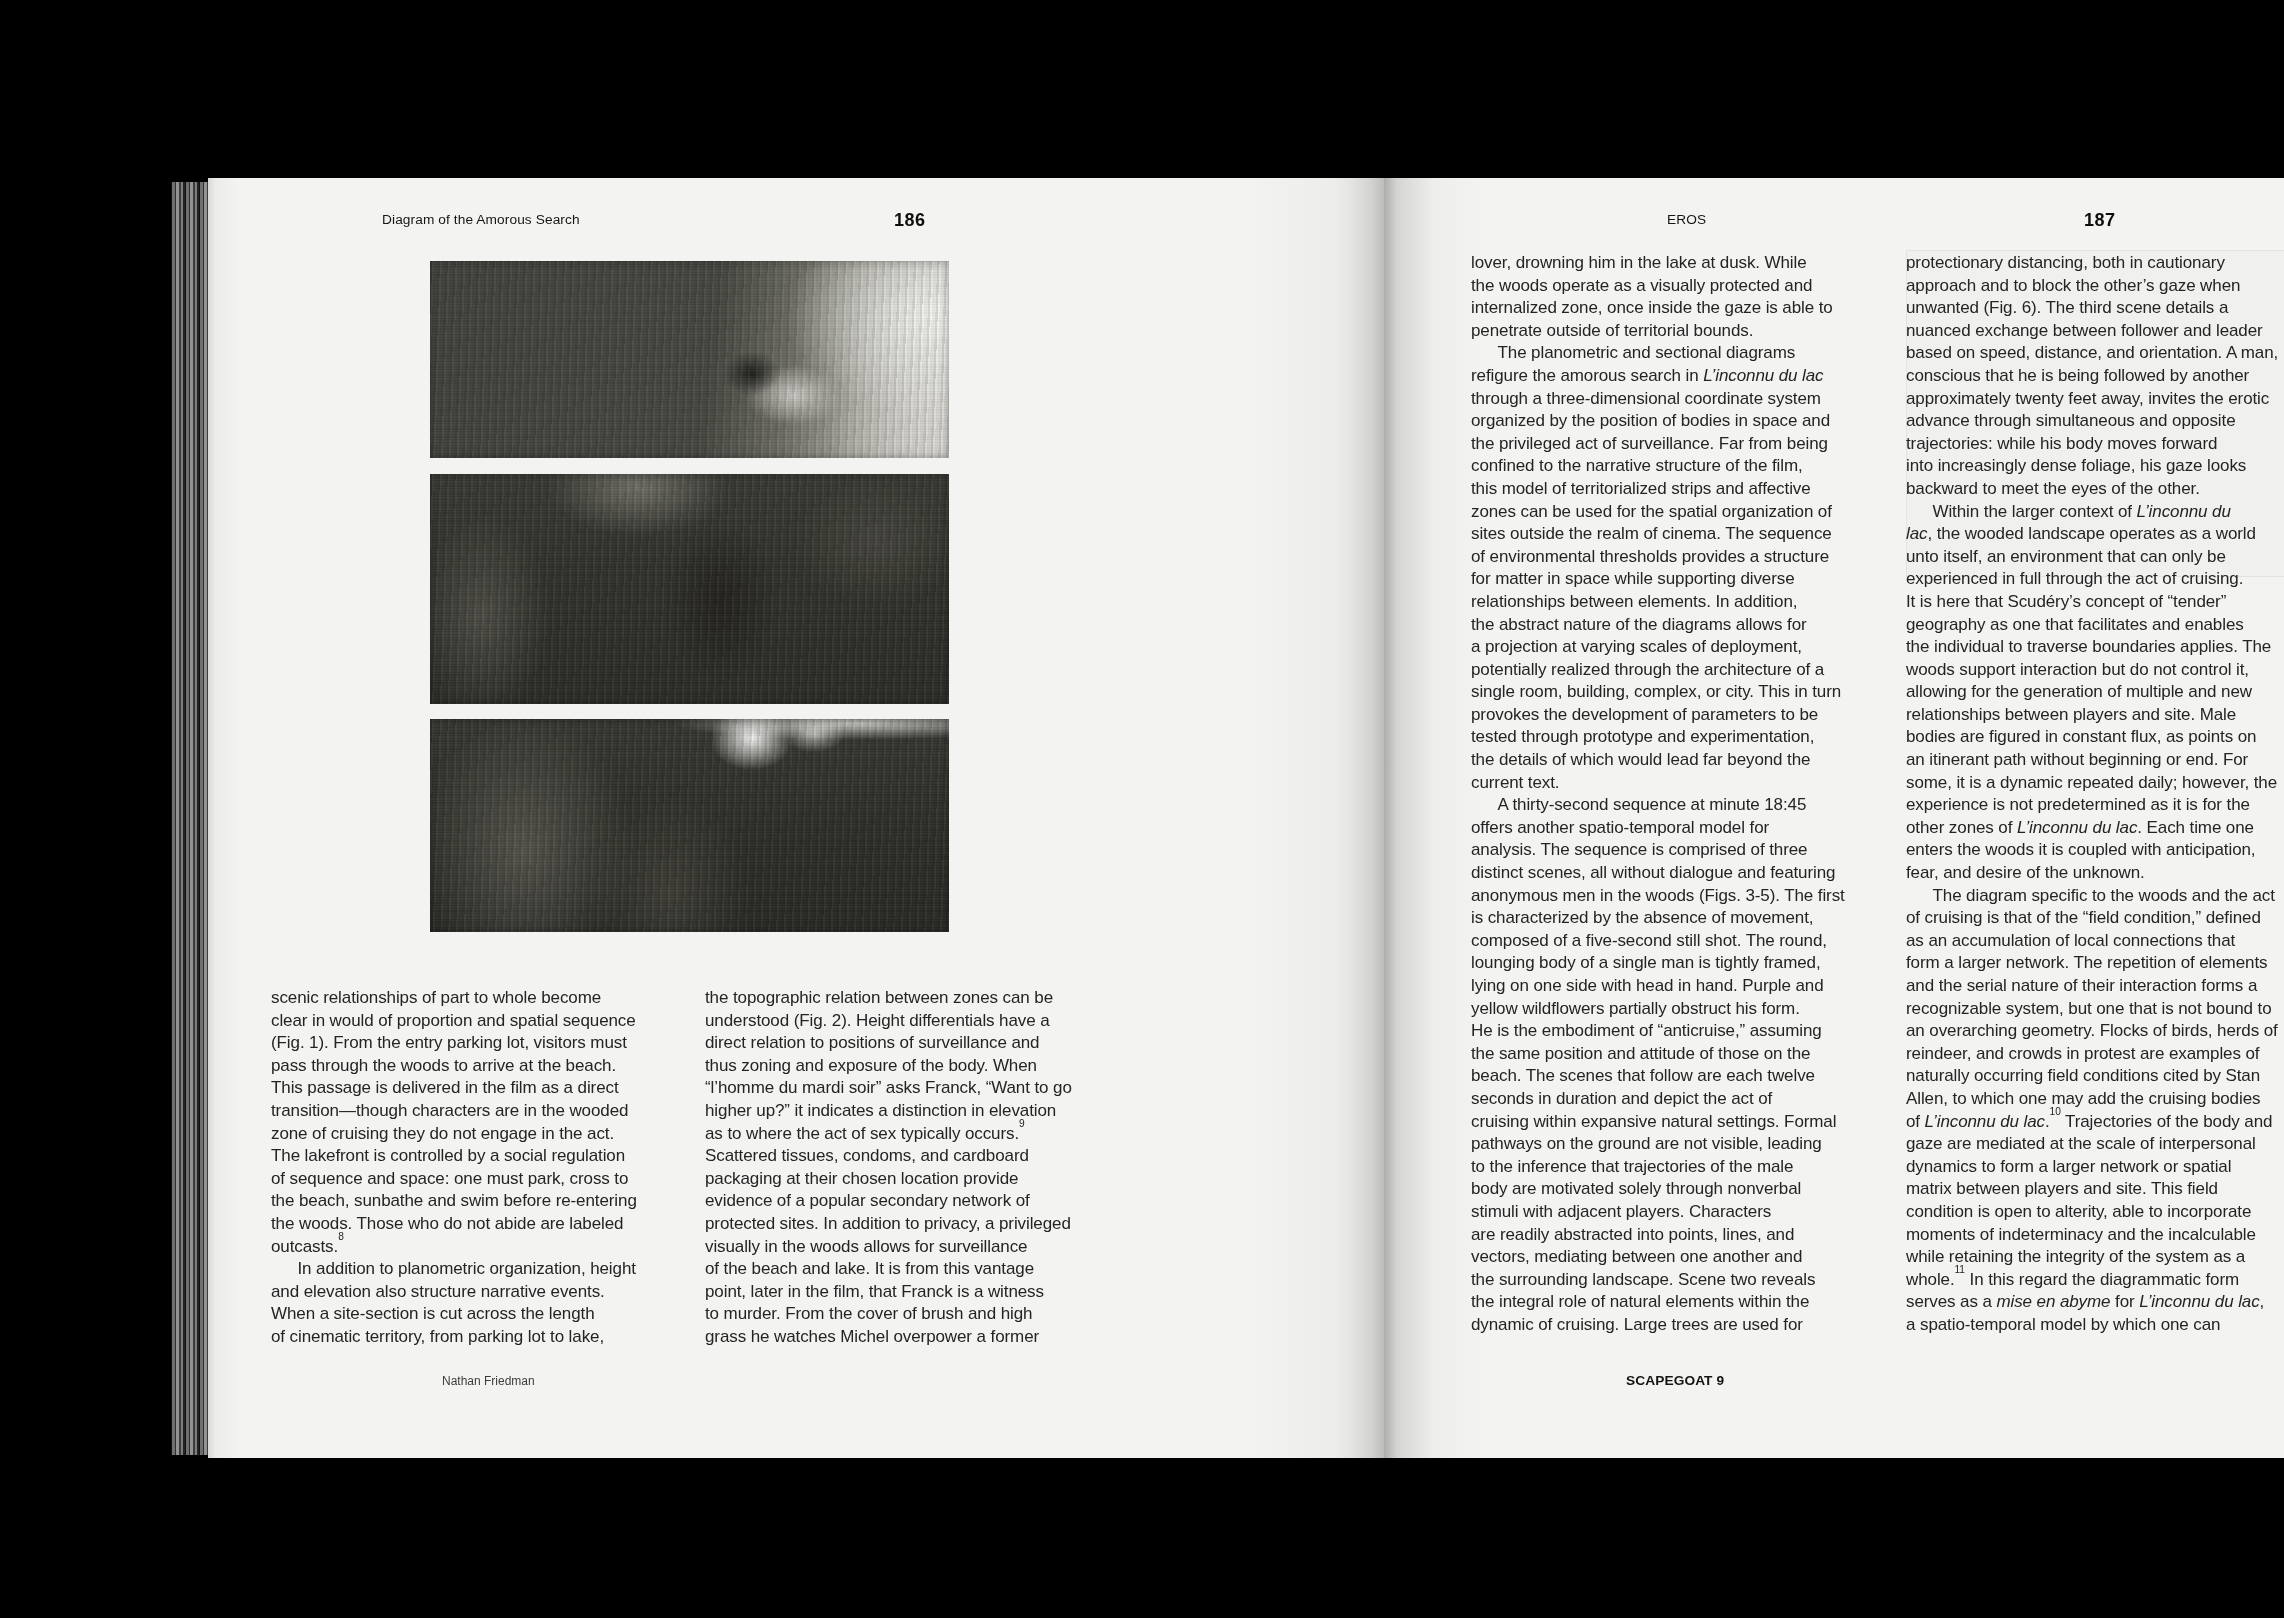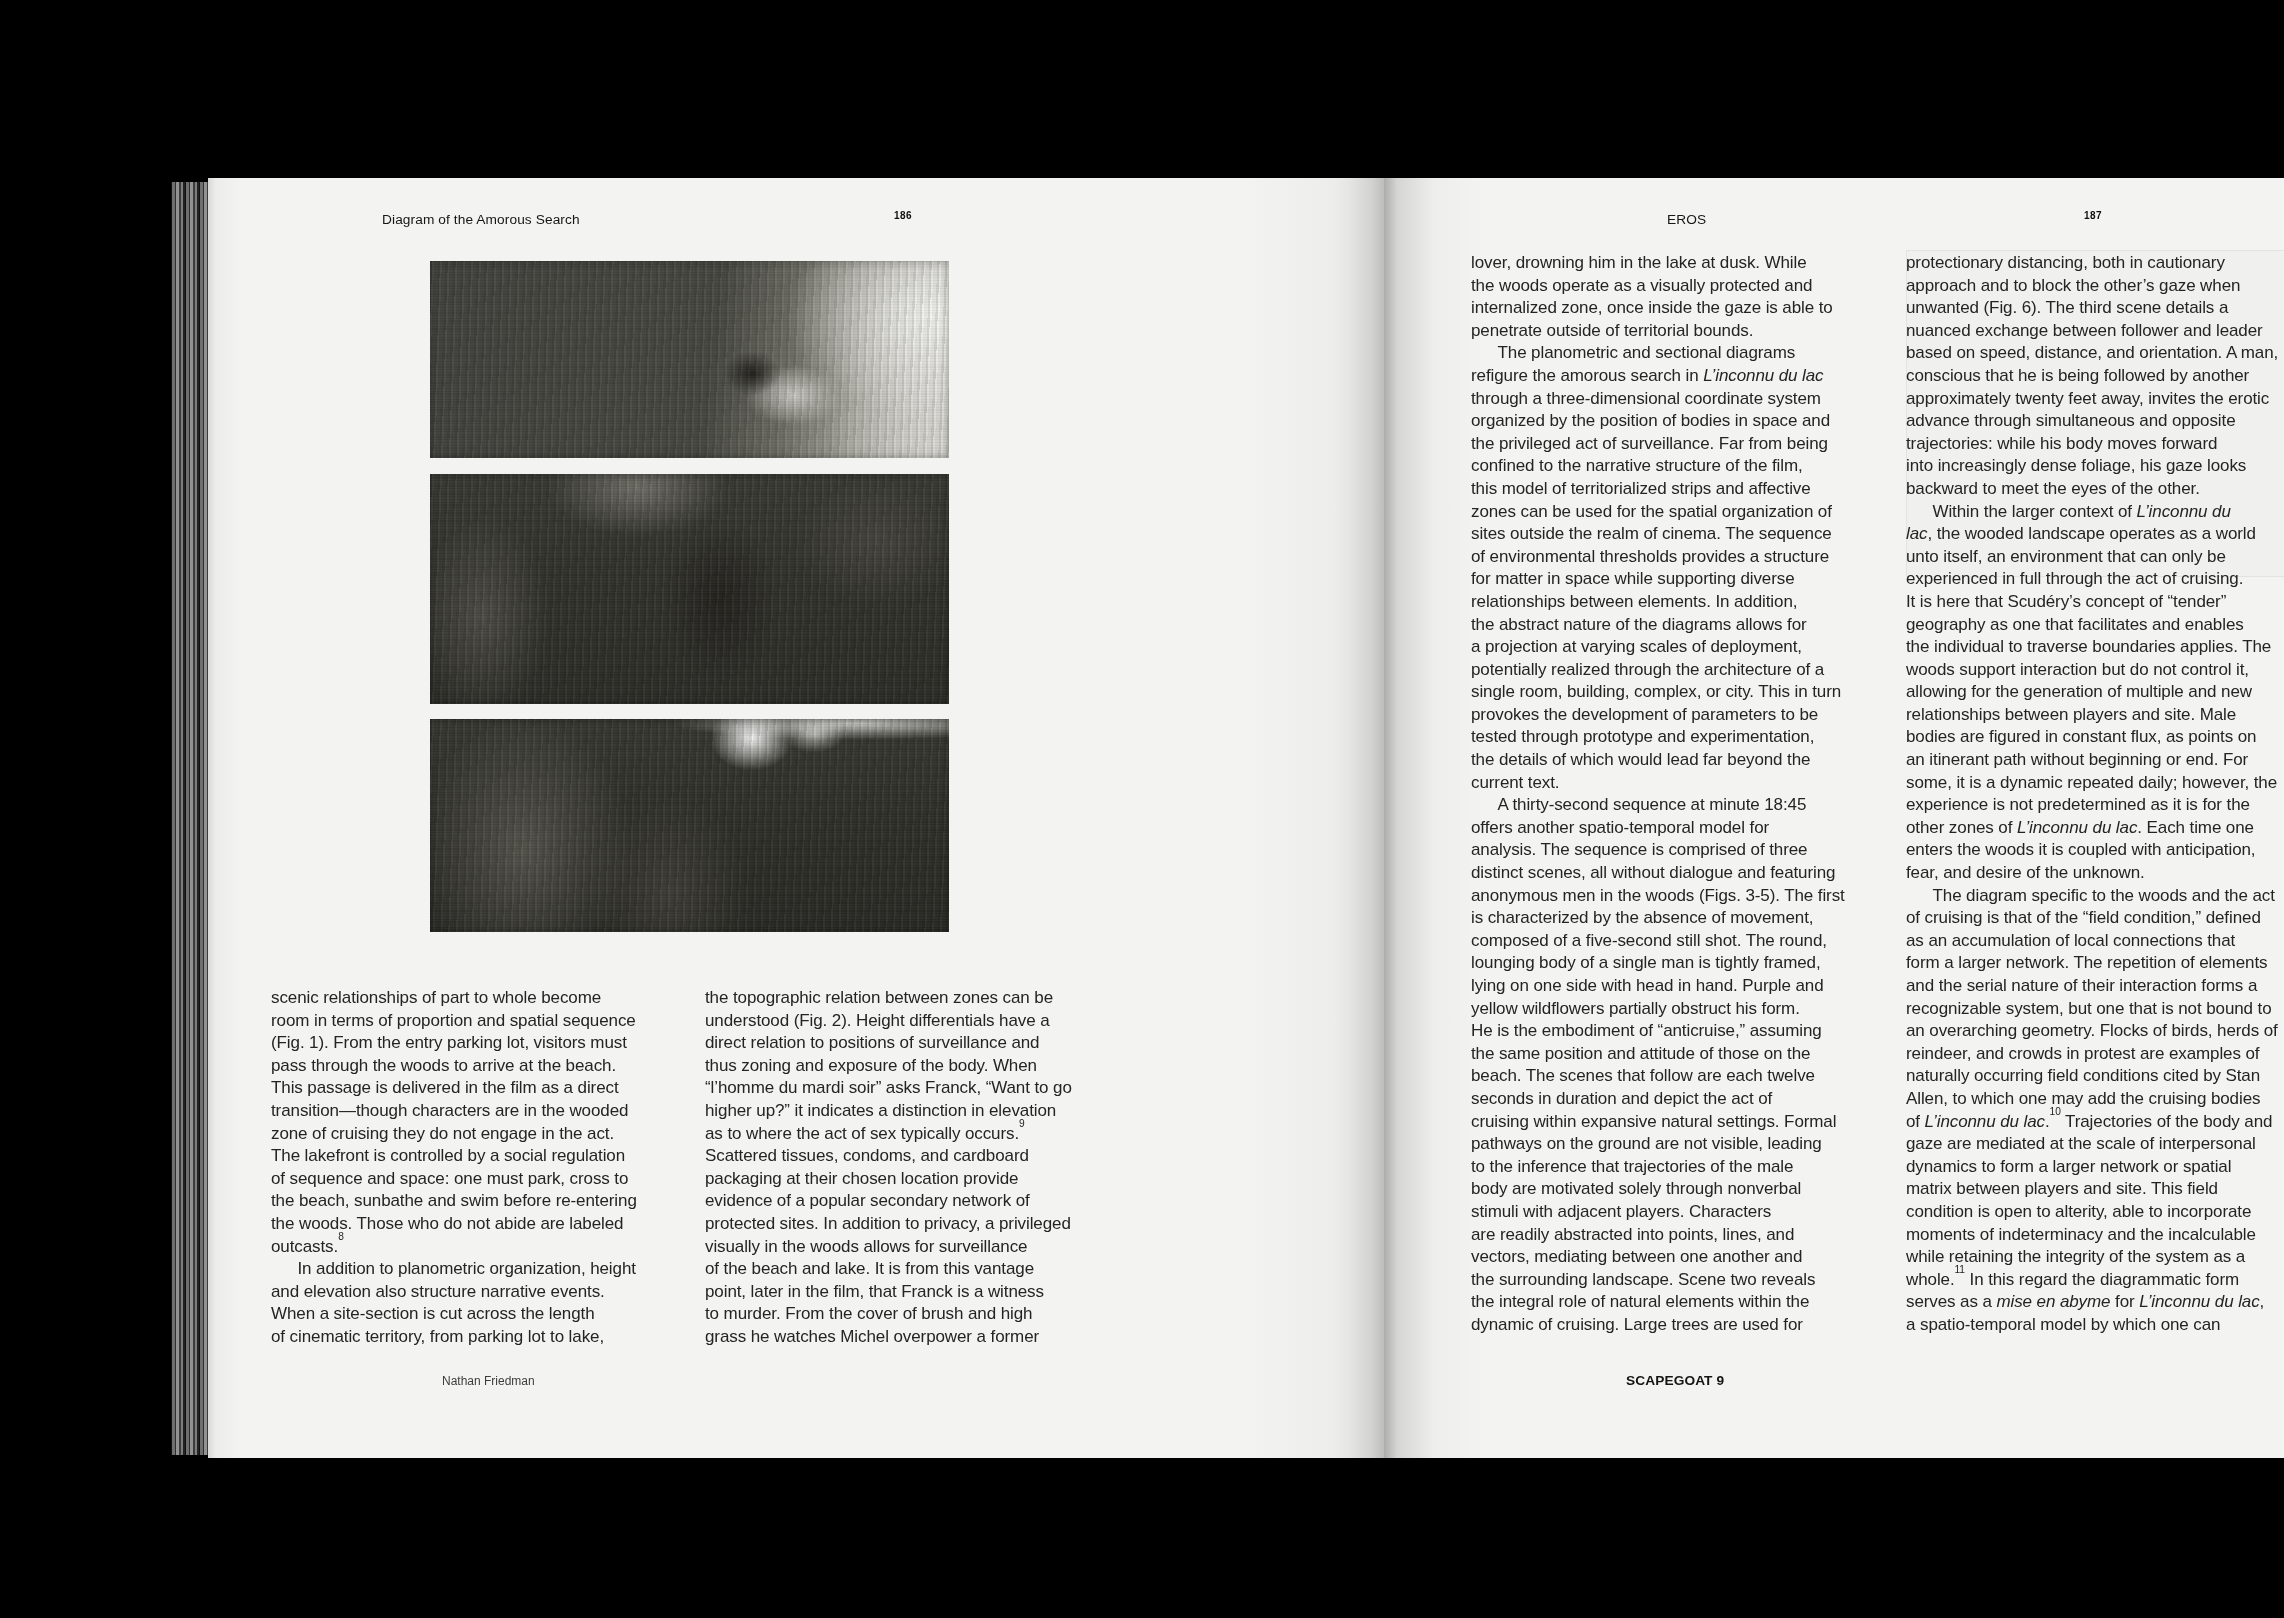--- a/index.html
+++ b/index.html
@@ -42,21 +42,21 @@
   .spine-shadow{
     position:absolute;left:1163px;top:0;width:100px;height:1280px;
     background:linear-gradient(to right,
       rgba(0,0,0,0) 0,rgba(0,0,0,0.07) 38%,rgba(0,0,0,0.14) 50%,
       rgba(0,0,0,0.06) 62%,rgba(0,0,0,0) 100%);
     pointer-events:none;
   }
 
   
   .running-head{position:absolute;font-size:13.7px;color:#161616;letter-spacing:0.1px;white-space:nowrap;}
-  .folio{position:absolute;font-size:10px;font-weight:bold;color:#0e0e0e;letter-spacing:0.5px;}
+  .folio{position:absolute;font-size:18px;font-weight:bold;color:#0e0e0e;letter-spacing:0.5px;}
 
   
   .still{position:absolute;left:222px;width:519px;box-shadow:inset 0 0 8.2px rgba(0,0,0,0.35);}
   .still::after{
     content:"";position:absolute;inset:0;
     background:
       repeating-linear-gradient(92deg, rgba(0,0,0,0.12) 0 2.3px, rgba(255,255,255,0.03) 2.3px 4.1px, rgba(0,0,0,0.05) 4.1px 7.8px),
       repeating-linear-gradient(0deg, rgba(255,255,255,0.025) 0 1.4px, rgba(0,0,0,0.04) 1.4px 2.7px);
   }
   .still1{
@@ -129,21 +129,21 @@
     <div class="running-head" style="left:174px;top:34px;">Diagram of the Amorous Search</div>
     <div class="folio" style="left:686px;top:32px;">186</div>
 
     <div class="still still1"></div>
     <div class="still still2"></div>
     <div class="still still3"></div>
 
 
     <div class="body-col" style="left:63px;top:809px;width:395px;">
         <div class="line">scenic relationships of part to whole become</div>
-        <div class="line">room in terms of proportion and spatial sequence</div>
+        <div class="line">clear in would of proportion and spatial sequence</div>
         <div class="line">(Fig. 1). From the entry parking lot, visitors must</div>
         <div class="line">pass through the woods to arrive at the beach.</div>
         <div class="line">This passage is delivered in the film as a direct</div>
         <div class="line">transition—though characters are in the wooded</div>
         <div class="line">zone of cruising they do not engage in the act.</div>
         <div class="line">The lakefront is controlled by a social regulation</div>
         <div class="line">of sequence and space: one must park, cross to</div>
         <div class="line">the beach, sunbathe and swim before re-entering</div>
         <div class="line">the woods. Those who do not abide are labeled</div>
         <div class="line">outcasts.<sup>8</sup></div>

